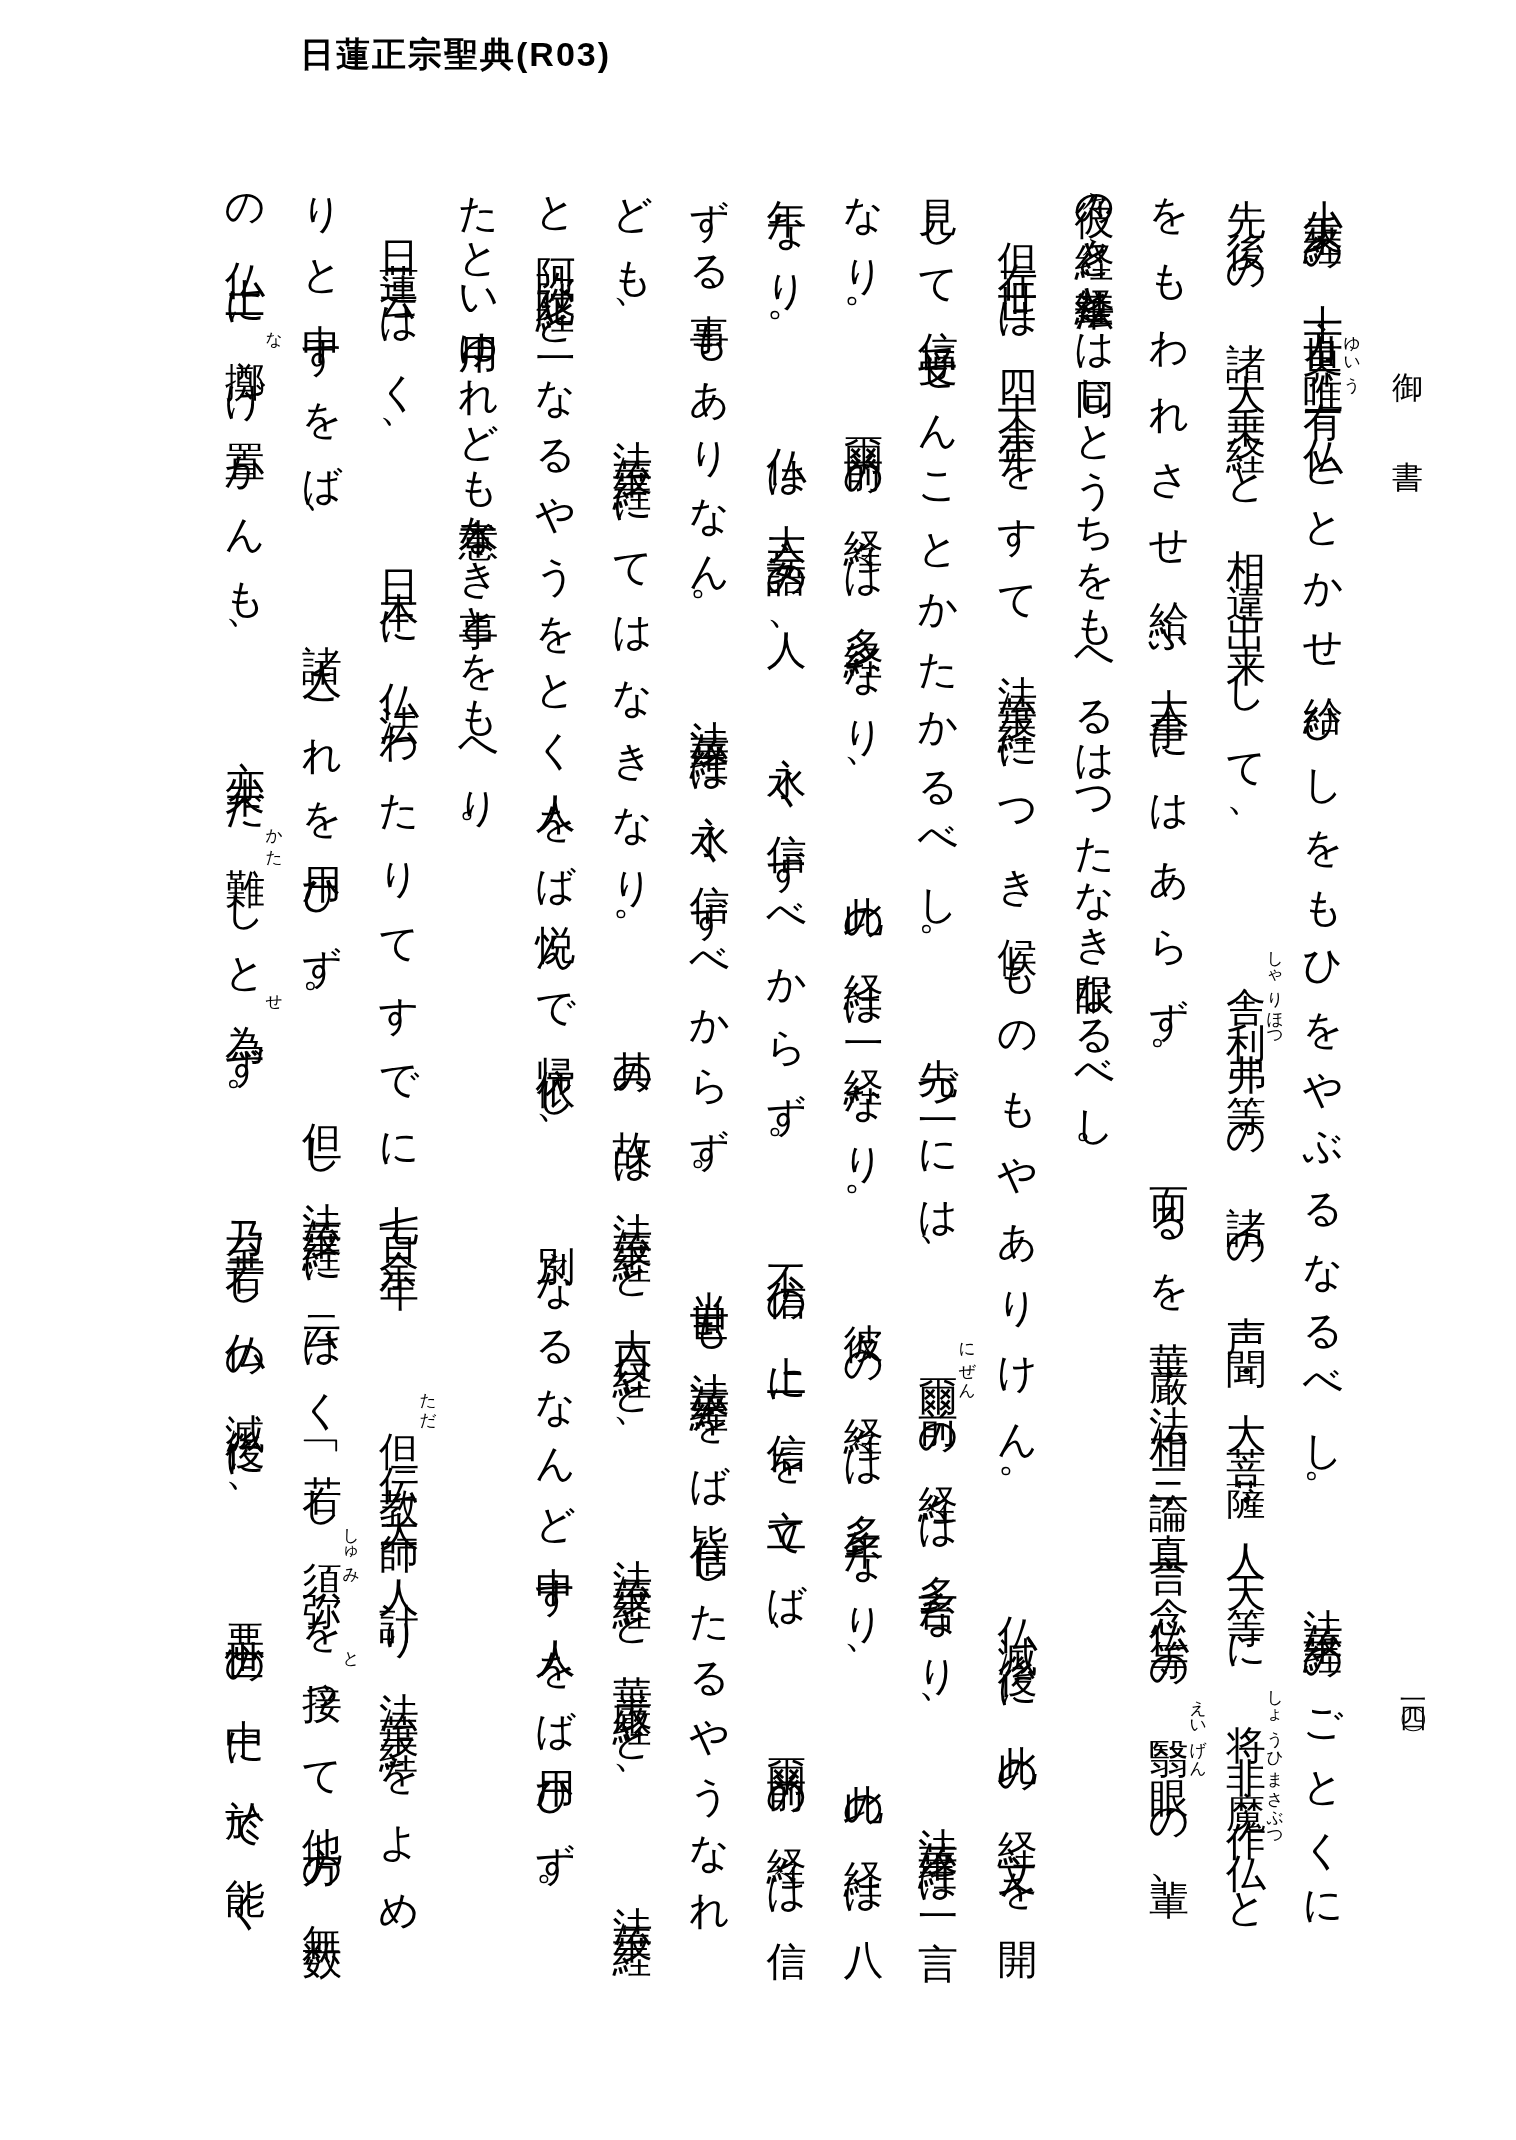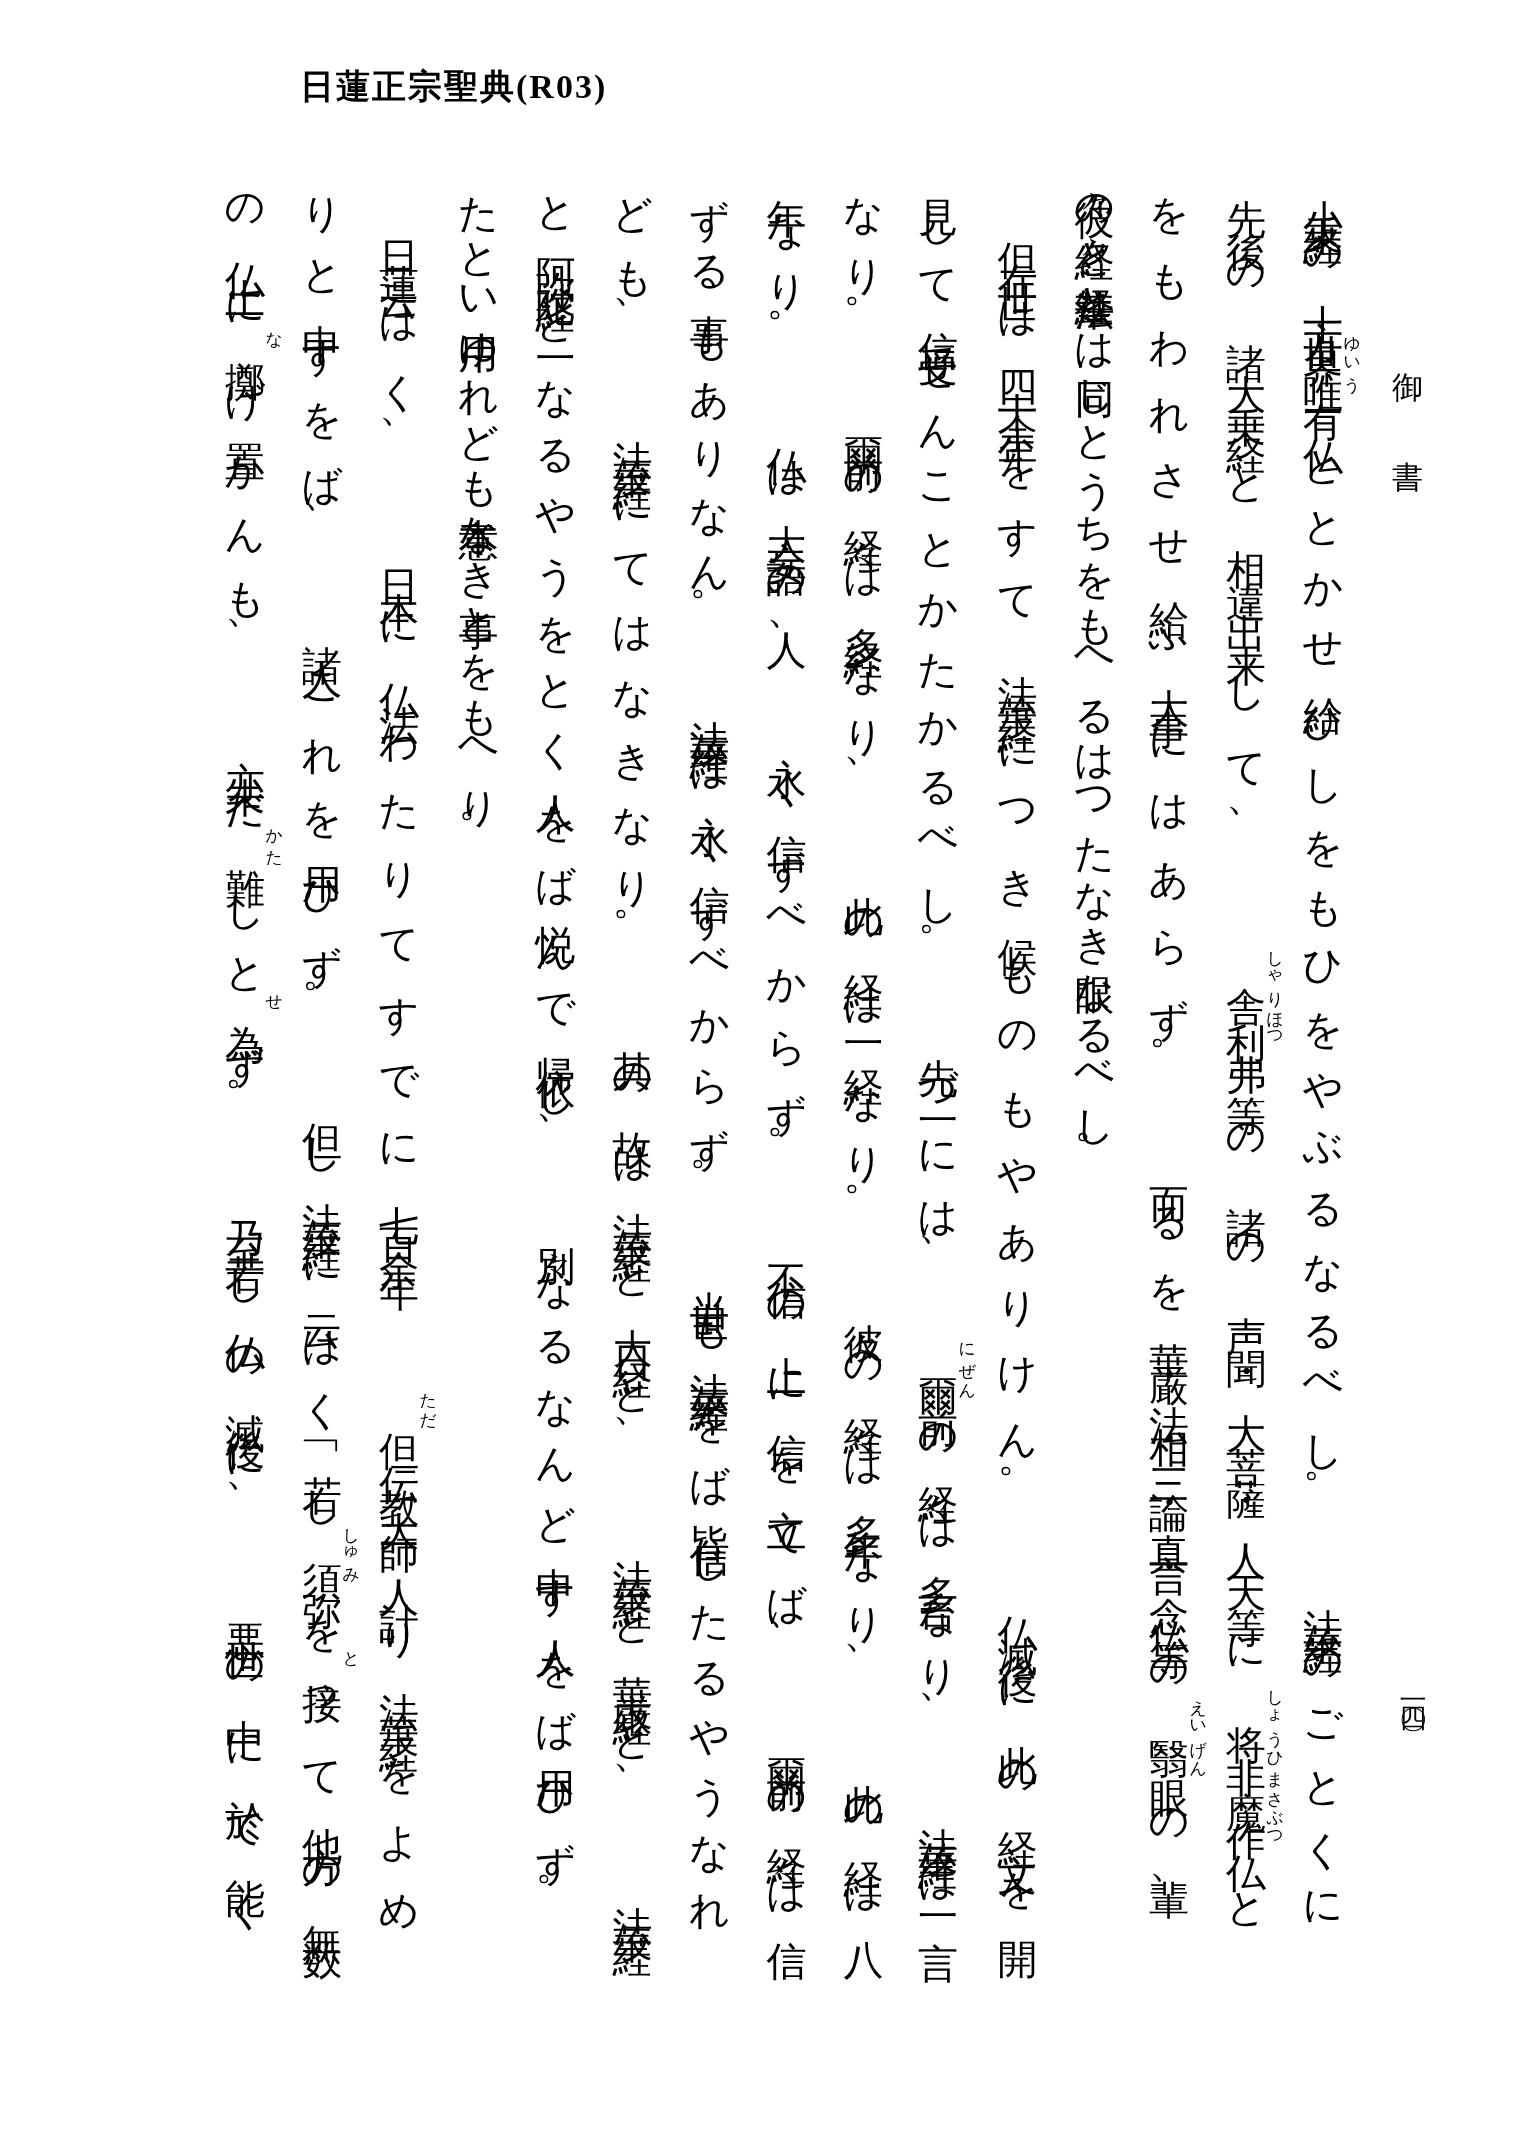--- a/index.html
+++ b/index.html
@@ -8,24 +8,23 @@
     width:1516px; height:2140px;
     margin:0 auto;
     background:#ffffff;
     color:#000;
     font-family:"Liberation Serif","DejaVu Serif",serif;
     overflow:hidden;
   }
   
   .doc-header {
     position:absolute; left:300px; top:32px;
-    font-family:Liberation Serif, serif;
+    font-family:Liberation Sans, sans-serif;
     font-weight:bold; font-size:34px; letter-spacing:2px;
     white-space:nowrap;
-    margin-top:32px;
   }
   
   .section-label {
     position:absolute; right:88px; top:348px;
     writing-mode:vertical-rl;
     font-size:31px; letter-spacing:29px;
     white-space:nowrap;
   }
   
   .page-number {

